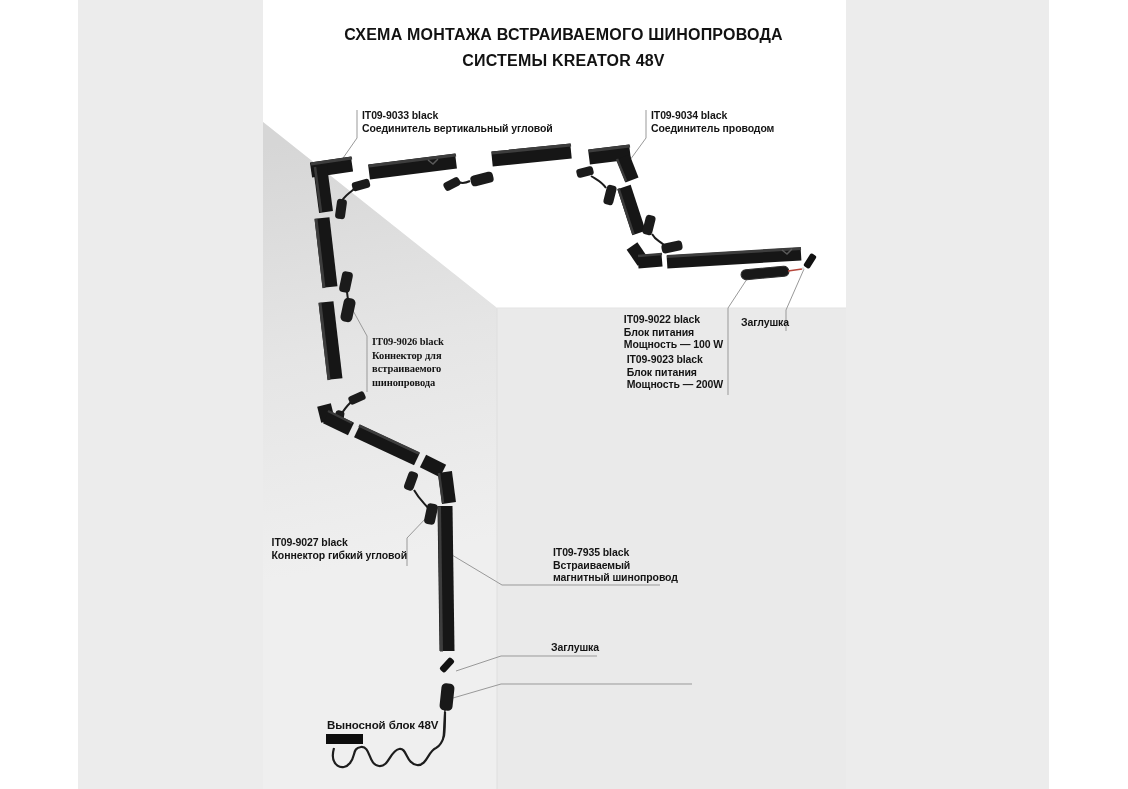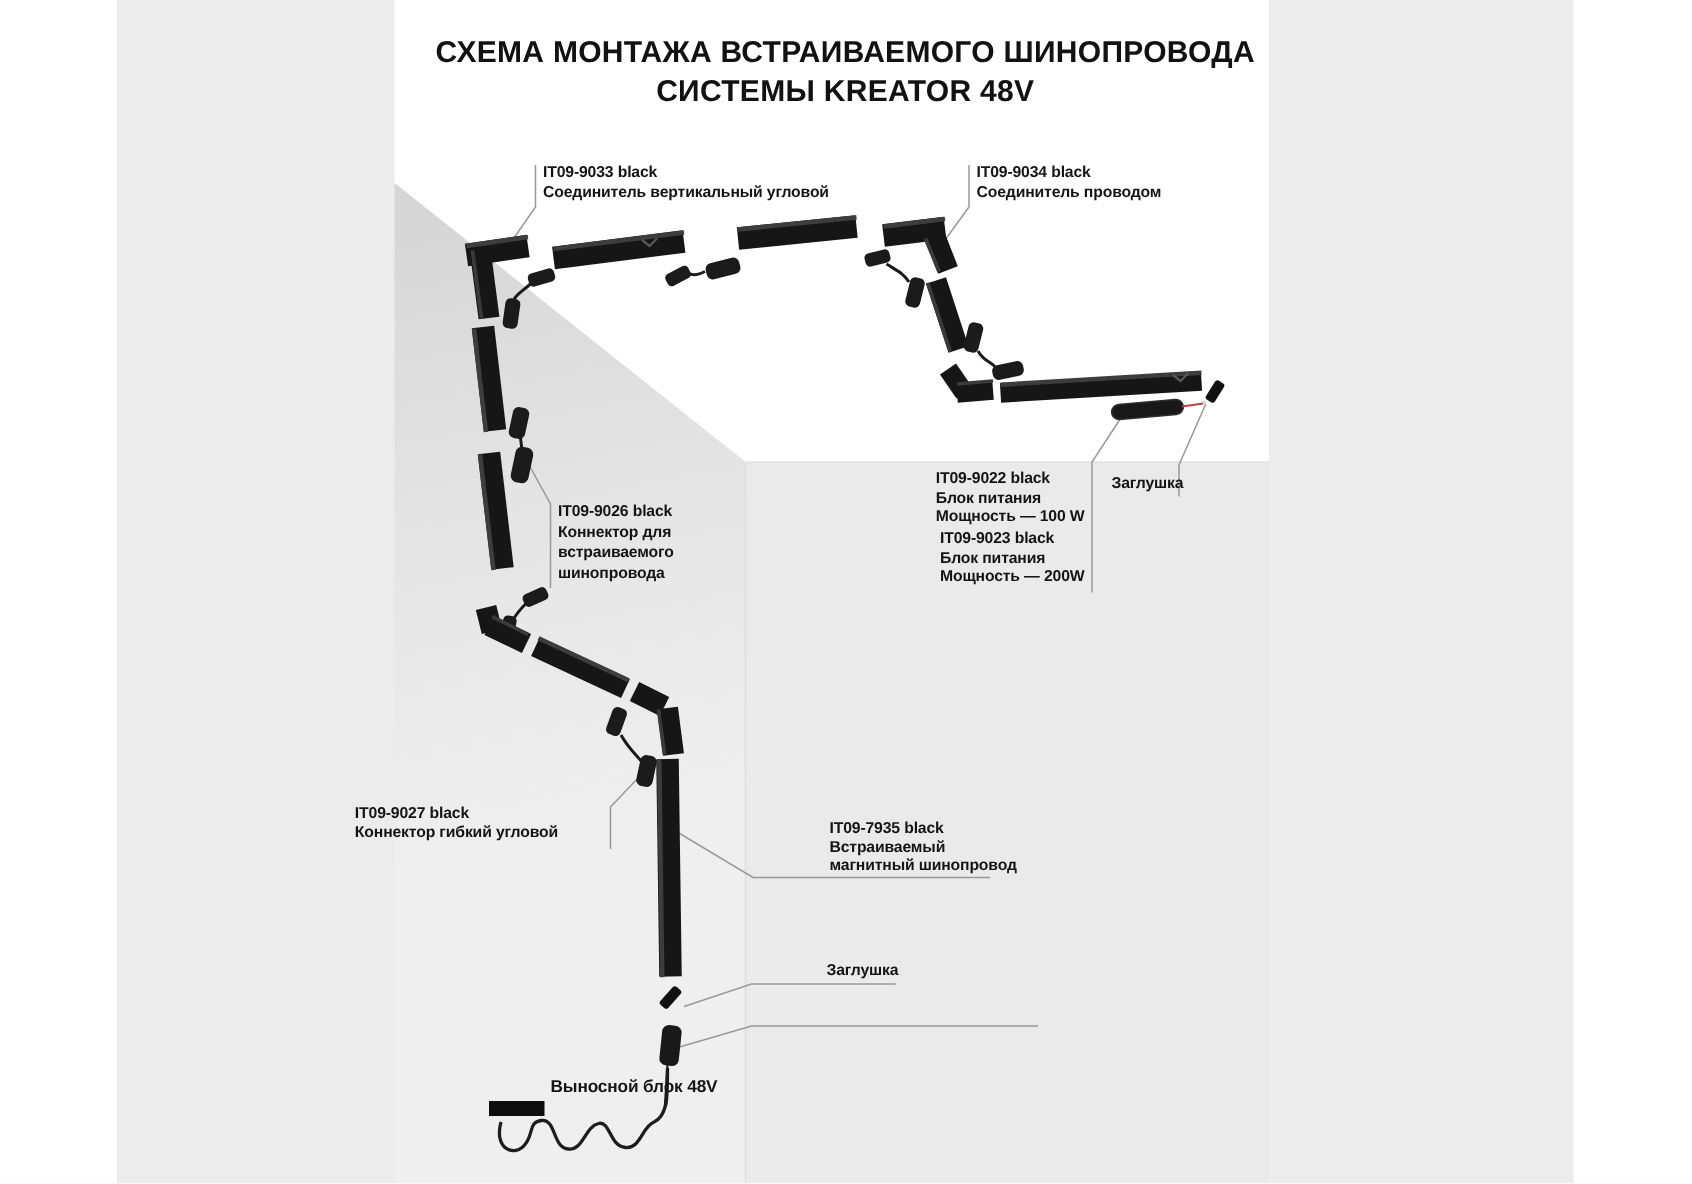--- a/index.html
+++ b/index.html
@@ -1,25 +1,25 @@
 <!DOCTYPE html>
 <html><head>
 <meta charset="utf-8">
 <style>
   html,body{margin:0;padding:0;background:#ffffff;}
   .page{position:relative;width:1128px;height:789px;overflow:hidden;background:#ffffff;
         font-family:"Liberation Sans",sans-serif;}
   svg.scene{position:absolute;left:0;top:0;}
   .title{position:absolute;left:78px;top:22px;width:971px;text-align:center;
-         font-weight:700;font-size:20px;line-height:26px;color:#121212;letter-spacing:.2px;}
+         font-weight:700;font-size:16px;line-height:26px;color:#121212;letter-spacing:.2px;}
   .lbl{position:absolute;font-weight:700;font-size:10.5px;line-height:12.5px;
        color:#141414;letter-spacing:-.1px;white-space:nowrap;}
   .lbl.right{text-align:left;}
-  .lbl.wide{line-height:13.5px;}
-  .lbl.big{font-size:11.5px;margin-left:40px;}
+  .lbl.wide{line-height:13.5px;font-family:Liberation Serif, serif;}
+  .lbl.big{font-size:11.5px;}
 </style>
 </head>
 <body>
 
 <div class="page">
 
   <svg class="scene" width="1128" height="789" viewBox="0 0 1128 789">
     <defs>
       <linearGradient id="wallG" x1="300" y1="140" x2="380" y2="560" gradientUnits="userSpaceOnUse">
         <stop offset="0" stop-color="#d6d6d6"></stop>
@@ -224,21 +224,21 @@
   <div class="lbl right" style="right:405px;top:353px">
     <div>IT09-9023 black</div>
     <div>Блок питания</div>
     <div>Мощность — 200W</div>
   </div>
 
   <div class="lbl" style="left:741px;top:316px">
     <div>Заглушка</div>
   </div>
 
-  <div class="lbl right" style="right:756px;top:536px">
+  <div class="lbl right" style="right:721px;top:536px">
     <div>IT09-9027 black</div>
     <div>Коннектор гибкий угловой</div>
   </div>
 
   <div class="lbl" style="left:553px;top:546px">
     <div>IT09-7935 black</div>
     <div>Встраиваемый</div>
     <div>магнитный шинопровод</div>
   </div>
 

